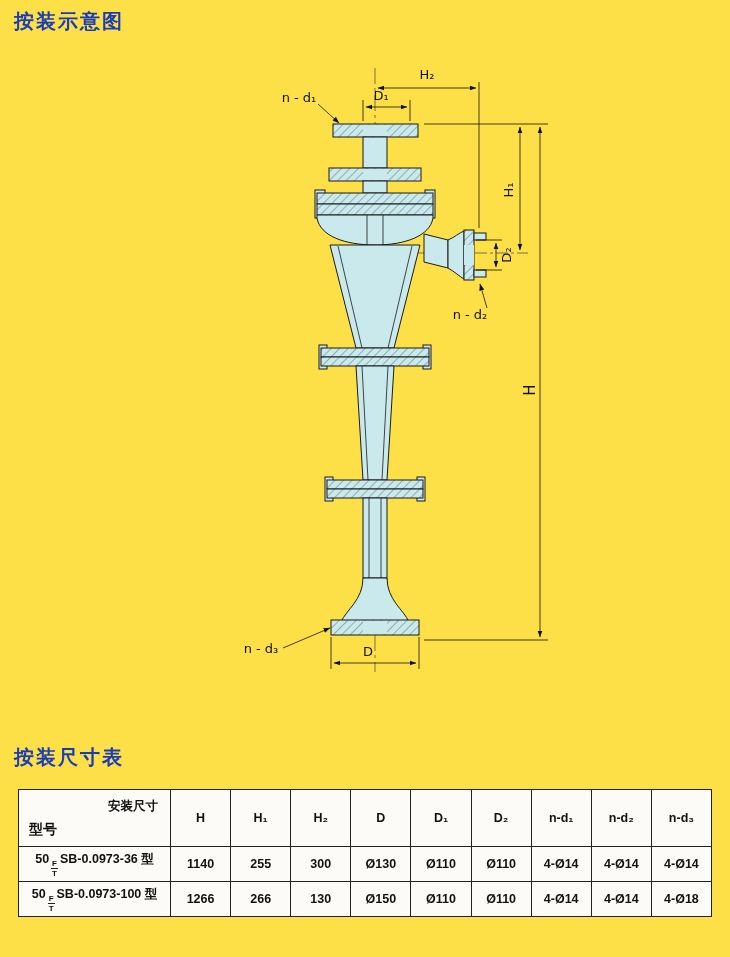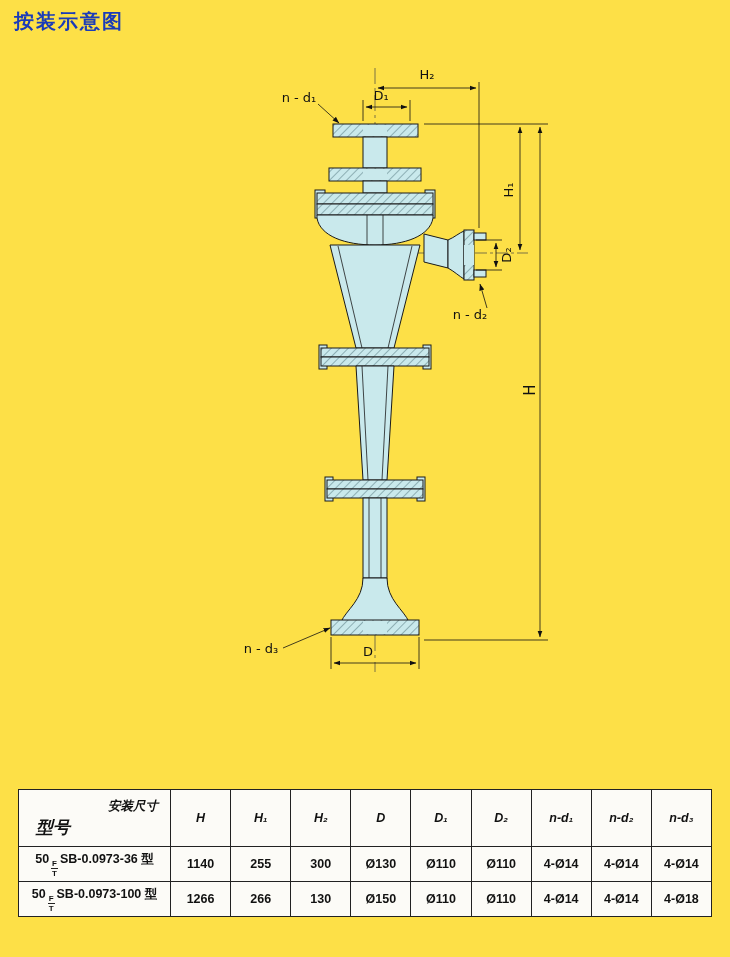--- a/index.html
+++ b/index.html
@@ -9,27 +9,27 @@
   #diagramTitle{top:8px;}
   #tableTitle{top:744px;}
   svg{position:absolute;top:0;left:0;}
   svg text{font-family:"DejaVu Sans","Liberation Sans",sans-serif;font-size:13px;fill:#111;}
   svg text.big{font-size:15px;}
 
   table.dims{position:absolute;top:789px;left:18px;width:694px;border-collapse:collapse;
              font-size:12.5px;font-weight:bold;table-layout:fixed;}
   table.dims th,table.dims td{border:1px solid #222;text-align:center;vertical-align:middle;
              padding:0;height:34px;background:#fcfbf7;}
-  table.dims thead th{height:56px;font-style:italic;}
+  table.dims thead th{height:56px;}
   th.corner{position:relative;width:152px;
     background-image:linear-gradient(to bottom right,
       transparent calc(50% - 0.7px), #222 calc(50% - 0.7px),
       #222 calc(50% + 0.7px), transparent calc(50% + 0.7px));}
   th.corner .c-top{position:absolute;top:8px;right:12px;font-size:12.5px;}
-  th.corner .c-bot{position:absolute;bottom:7px;left:10px;font-size:17px;margin-left:7px;}
+  th.corner .c-bot{position:absolute;bottom:7px;left:10px;font-size:14px;}
   td.model{text-align:left;padding-left:7px;white-space:nowrap;}
   .frac{display:inline-flex;flex-direction:column;align-items:center;vertical-align:-3px;
         margin:0 2px;line-height:1;}
   .frac .ft{font-size:8px;line-height:8px;border-bottom:1px solid #222;padding:0 1px;}
   .frac .fb{font-size:8px;line-height:9px;}
 </style>
 </head>
 <body>
 
 <div class="page">
@@ -135,20 +135,21 @@
     <text x="381" y="100" text-anchor="middle">D₁</text>
     <text x="299" y="102" text-anchor="middle">n - d₁</text>
     <text x="509" y="194" text-anchor="middle" transform="rotate(-90 509 190)">H₁</text>
     <text x="507" y="259" text-anchor="middle" transform="rotate(-90 507 255)">D₂</text>
     <text x="470" y="319" text-anchor="middle">n - d₂</text>
     <text x="531" y="394" text-anchor="middle" transform="rotate(-90 531 390)" class="big">H</text>
     <text x="261" y="653" text-anchor="middle">n - d₃</text>
     <text x="368" y="656" text-anchor="middle">D</text>
   </svg>
 
+  <div class="sec-title" id="tableTitle">按装尺寸表</div>
 
   <table class="dims">
     <colgroup>
       <col style="width:152px">
       <col>
         <col>
         <col>
         <col>
         <col>
         <col>

